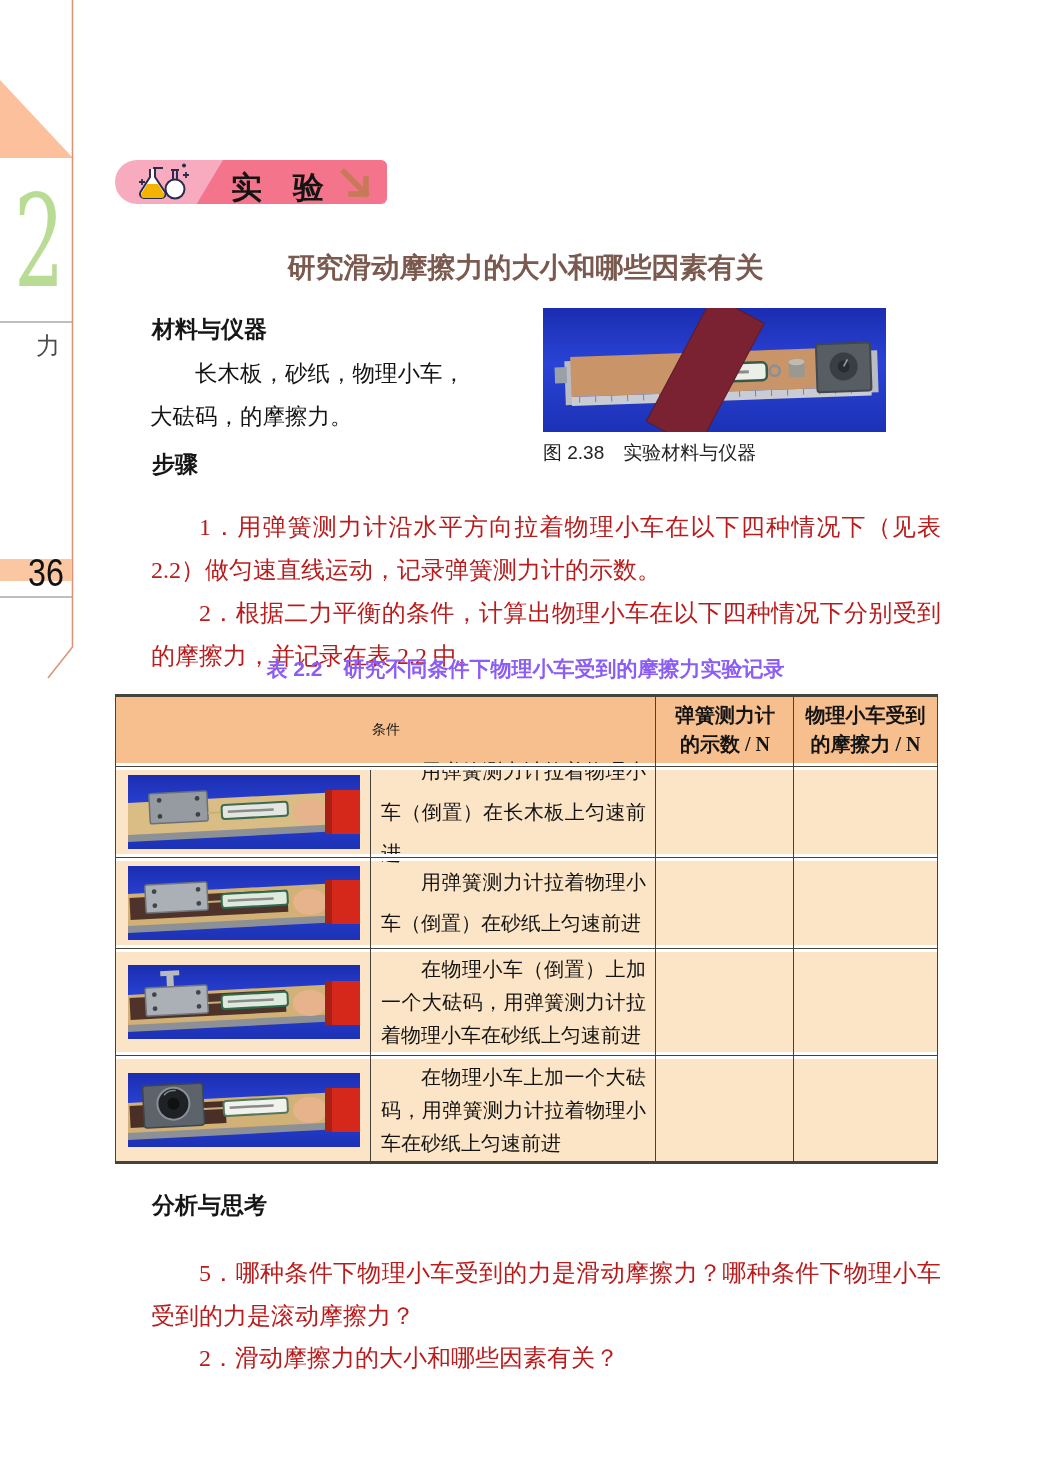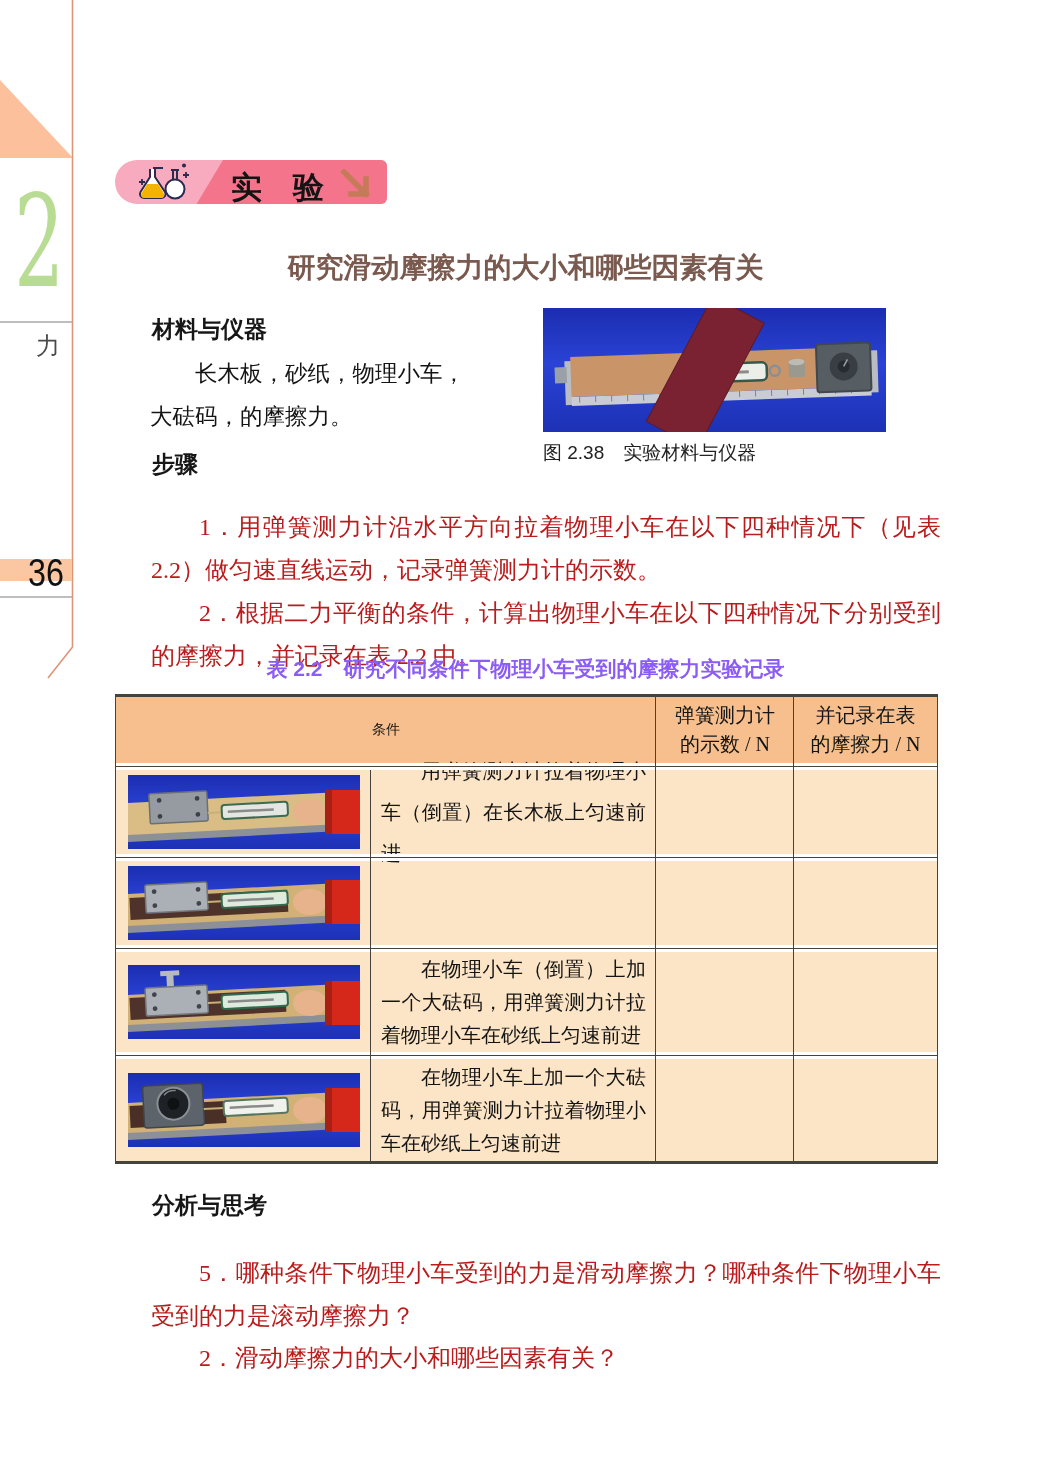--- a/index.html
+++ b/index.html
@@ -54,21 +54,21 @@
        font-family:"Liberation Sans",sans-serif;font-size:19px;color:#222;}
 
   
   .table-title{left:115px;top:655px;width:821px;text-align:center;
        font-family:"Liberation Sans",sans-serif;font-weight:bold;font-size:21px;color:#8b5cf6;}
   .exp-table{left:115px;top:694px;width:821px;background:#fce5c6;
        border:1px solid #45443c;border-top-width:3.5px;border-bottom-width:3.5px;
        box-sizing:content-box;}
   .t-header{height:66px;background:#f6bf8d;display:flex;align-items:center;}
   .th-cond{width:540px;text-align:center;font-size:14px;}
-  .th-col{text-align:center;font-size:20px;line-height:29px;}
+  .th-col{text-align:center;font-size:20px;line-height:29px;font-weight:bold;}
   .th-read{width:138px;}
   .th-fric{width:143px;}
   .t-div{height:7px;background:#ffffff;position:relative;}
   .t-div::after{content:"";position:absolute;left:0;right:0;top:3px;height:1px;background:#45443c;}
   .t-row{display:flex;background:#fce5c6;}
   .r2l{height:84px;}
   .r3a{height:100px;}
   .r3b{height:102px;}
   .td-img{width:255px;display:flex;align-items:center;justify-content:center;}
   .td-text{width:285px;box-sizing:border-box;padding:0 10px;display:flex;align-items:center;}
@@ -167,21 +167,21 @@
 <div class="abs table-title">表 2.2　研究不同条件下物理小车受到的摩擦力实验记录</div>
 
 <div class="abs exp-table" style="position:absolute;">
   <div class="t-header">
     <div class="th-cond">条件</div>
     <div class="th-col th-read">
       <div>弹簧测力计</div>
       <div>的示数 / N</div>
     </div>
     <div class="th-col th-fric">
-      <div>并记录在表</div>
+      <div>物理小车受到</div>
       <div>的摩擦力 / N</div>
     </div>
   </div>
 
   <div class="t-div"></div>
 
   <div class="t-row r2l lh2">
     <div class="td-img">
       <svg width="232" height="74" viewBox="0 0 232 74">
         <rect width="232" height="74" fill="url(#gb)"></rect>
@@ -226,20 +226,23 @@
             <circle cx="71" cy="35" r="2.4" fill="#40454a"></circle>
           <line x1="80" y1="34" x2="94" y2="34" stroke="#c8b07a" stroke-width="2"></line>
           <rect x="94" y="27" width="66" height="14" rx="3" fill="#ddeadd" stroke="#2e6b4f" stroke-width="2"></rect>
           <line x1="100" y1="34" x2="146" y2="34" stroke="#8a8a8a" stroke-width="2.5"></line>
         </g>
         <ellipse cx="182" cy="36" rx="17" ry="13" fill="#e7b38c"></ellipse>
         <rect x="197" y="14" width="35" height="44" fill="#d5281b"></rect>
         <rect x="197" y="14" width="7" height="44" fill="#a81f14"></rect>
       </svg>
     </div>
+    <div class="td-text">
+        <p>用弹簧测力计拉着物理小车（倒置）在砂纸上匀速前进</p>
+      </div>
     <div class="td-read"></div>
     <div class="td-fric"></div>
   </div>
 
   <div class="t-div"></div>
 
   <div class="t-row r3a lh3">
     <div class="td-img">
       <svg width="232" height="74" viewBox="0 0 232 74">
         <rect width="232" height="74" fill="url(#gb)"></rect>

